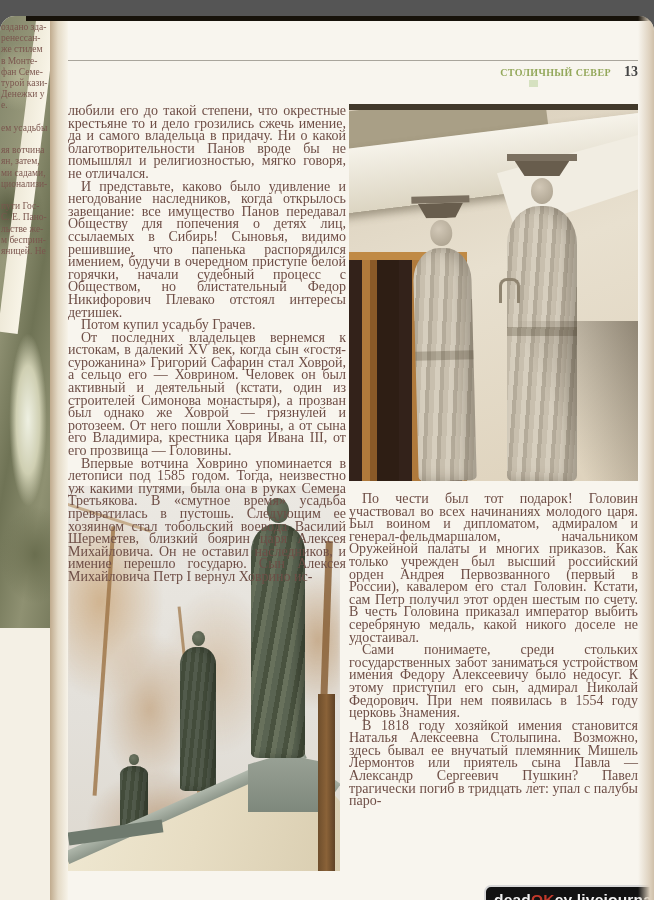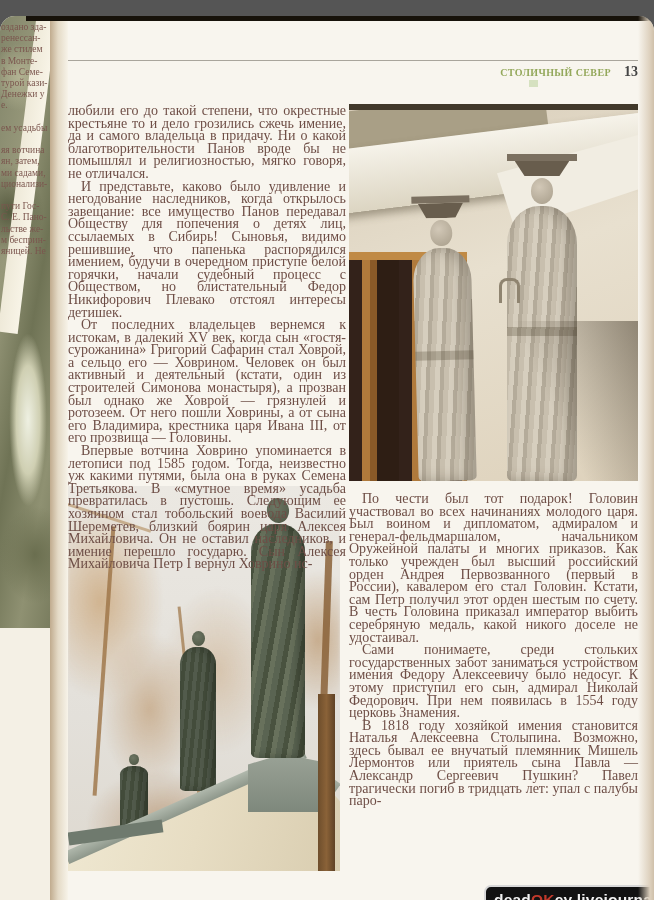--- a/index.html
+++ b/index.html
@@ -206,20 +206,21 @@
     <div class="wp-statue st-big">
       <div class="st-head"></div>
       <div class="st-body"></div>
     </div>
     <div class="trunk tk3"></div>
   </div>
 
   <div class="col col-left">
     <p class="para para-cont">любили его до такой степени, что окрестные крестьяне то и дело грозились сжечь имение, да и самого владельца в придачу. Ни о какой благотворительности Панов вроде бы не помышлял и религиозностью, мягко говоря, не отличался.</p>
     <p class="para">И представьте, каково было удивление и негодование наследников, когда открылось завещание: все имущество Панов передавал Обществу для попечения о детях лиц, ссылаемых в Сибирь! Сыновья, видимо решившие, что папенька распорядился имением, будучи в очередном приступе белой горячки, начали судебный процесс с Обществом, но блистательный Федор Никифорович Плевако отстоял интересы детишек.</p>
+    <p class="para">Потом купил усадьбу Грачев.</p>
     <p class="para">От последних владельцев вернемся к истокам, в далекий XV век, когда сын «гостя-сурожанина» Григорий Сафарин стал Ховрой, а сельцо его — Ховрином. Человек он был активный и деятельный (кстати, один из строителей Симонова монастыря), а прозван был однако же Ховрой — грязнулей и ротозеем. От него пошли Ховрины, а от сына его Владимира, крестника царя Ивана III, от его прозвища — Головины.</p>
     <p class="para">Впервые вотчина Ховрино упоминается в летописи под 1585 годом. Тогда, неизвестно уж какими путями, была она в руках Семена Третьякова. В «смутное время» усадьба превратилась в пустошь. Следующим ее хозяином стал тобольский воевода Василий Шереметев, близкий боярин царя Алексея Михайловича. Он не оставил наследников, и имение перешло государю. Сын Алексея Михайловича Петр I вернул Ховрино ис-</p>
   </div>
 
   <div class="col col-right">
     <p class="para">По чести был тот подарок! Головин участвовал во всех начинаниях молодого царя. Был воином и дипломатом, адмиралом и генерал-фельдмаршалом, начальником Оружейной палаты и многих приказов. Как только учрежден был высший российский орден Андрея Первозванного (первый в России), кавалером его стал Головин. Кстати, сам Петр получил этот орден шестым по счету. В честь Головина приказал император выбить серебряную медаль, какой никого доселе не удостаивал.</p>
     <p class="para">Сами понимаете, среди стольких государственных забот заниматься устройством имения Федору Алексеевичу было недосуг. К этому приступил его сын, адмирал Николай Федорович. При нем появилась в 1554 году церковь Знамения.</p>
     <p class="para">В 1818 году хозяйкой имения становится Наталья Алексеевна Столыпина. Возможно, здесь бывал ее внучатый племянник Мишель Лермонтов или приятель сына Павла — Александр Сергеевич Пушкин? Павел трагически погиб в тридцать лет: упал с палубы паро-</p>
   </div>
 

